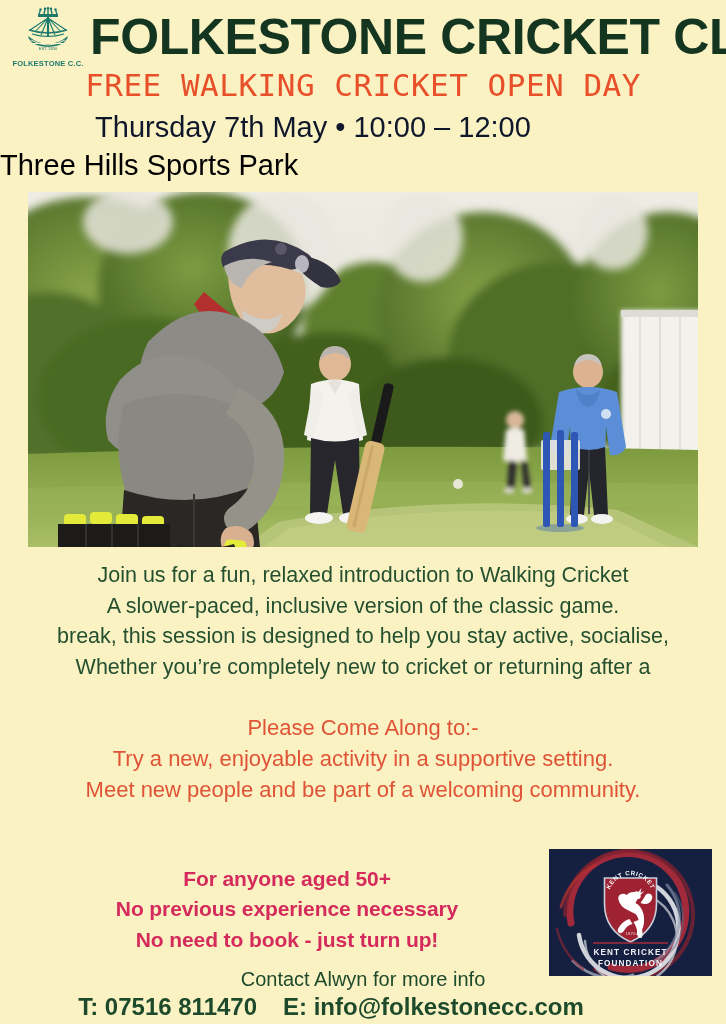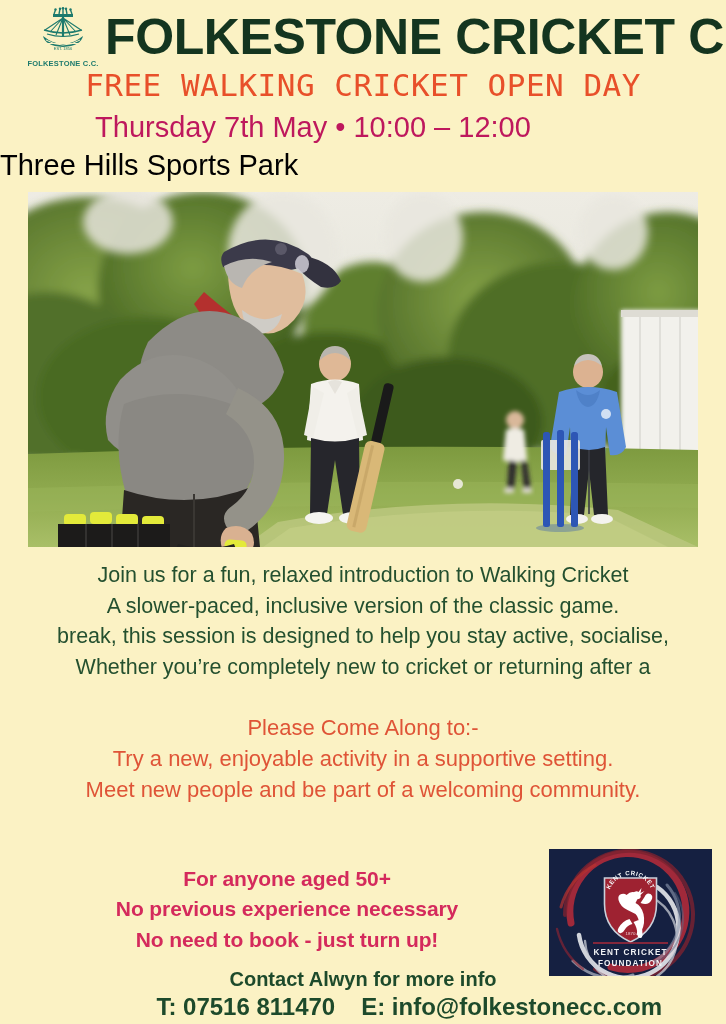--- a/index.html
+++ b/index.html
@@ -19,21 +19,21 @@
   }
 
   
   .header-row {
     position: absolute;
     top: 6px; left: 0; width: 726px; height: 62px;
     display: flex; align-items: center; justify-content: flex-start;
   }
   .club-logo {
     width: 84px; height: 62px;
-    margin-left: 21px;
+    margin-left: 6px;
     position: relative;
     flex: 0 0 auto;
   }
   .club-logo .crest { position: absolute; top: 0; left: 14px; }
   .club-logo .crest-name {
     position: absolute; bottom: 0px; left: 0; width: 84px;
     text-align: center;
     font-family: "Liberation Sans", sans-serif;
     font-size: 7.5px; font-weight: 700; letter-spacing: .2px;
     color: #1d7a6d;
@@ -63,21 +63,21 @@
     white-space: nowrap;
     line-height: 1;
   }
 
   
   .event-when {
     position: absolute;
     top: 110px; left: 0; width: 626px;
     text-align: center;
     font-size: 29px;
-    color: #be185d;
+    color: #0f172a;
     line-height: 1.22;
   }
   .event-where {
     position: absolute;
     top: 148px; left: 0; width: 726px;
     font-size: 29px;
     color: #000000;
     line-height: 1.22;
   }
 
@@ -130,28 +130,28 @@
     background: #152041;
     overflow: hidden;
   }
   .kent-logo svg { display: block; }
 
   
   .contact-line1 {
     position: absolute;
     top: 967px; left: 0; width: 726px;
     text-align: center;
-    font-size: 20px; font-weight: 700;
+    font-size: 20px; font-weight: 400;
     color: #1d4a2b;
     line-height: 1.2;
   }
   .contact-line2 {
     position: absolute;
     top: 993px; left: 0; width: 662px;
-    text-align: right;
+    text-align: center;
     font-size: 24px; font-weight: 700;
     color: #1d4a2b;
     line-height: 1.2;
   }
   .contact-line2 .gap { display: inline-block; width: 26px; }
 </style>
 </head>
 <body>
 
 <div class="poster">

